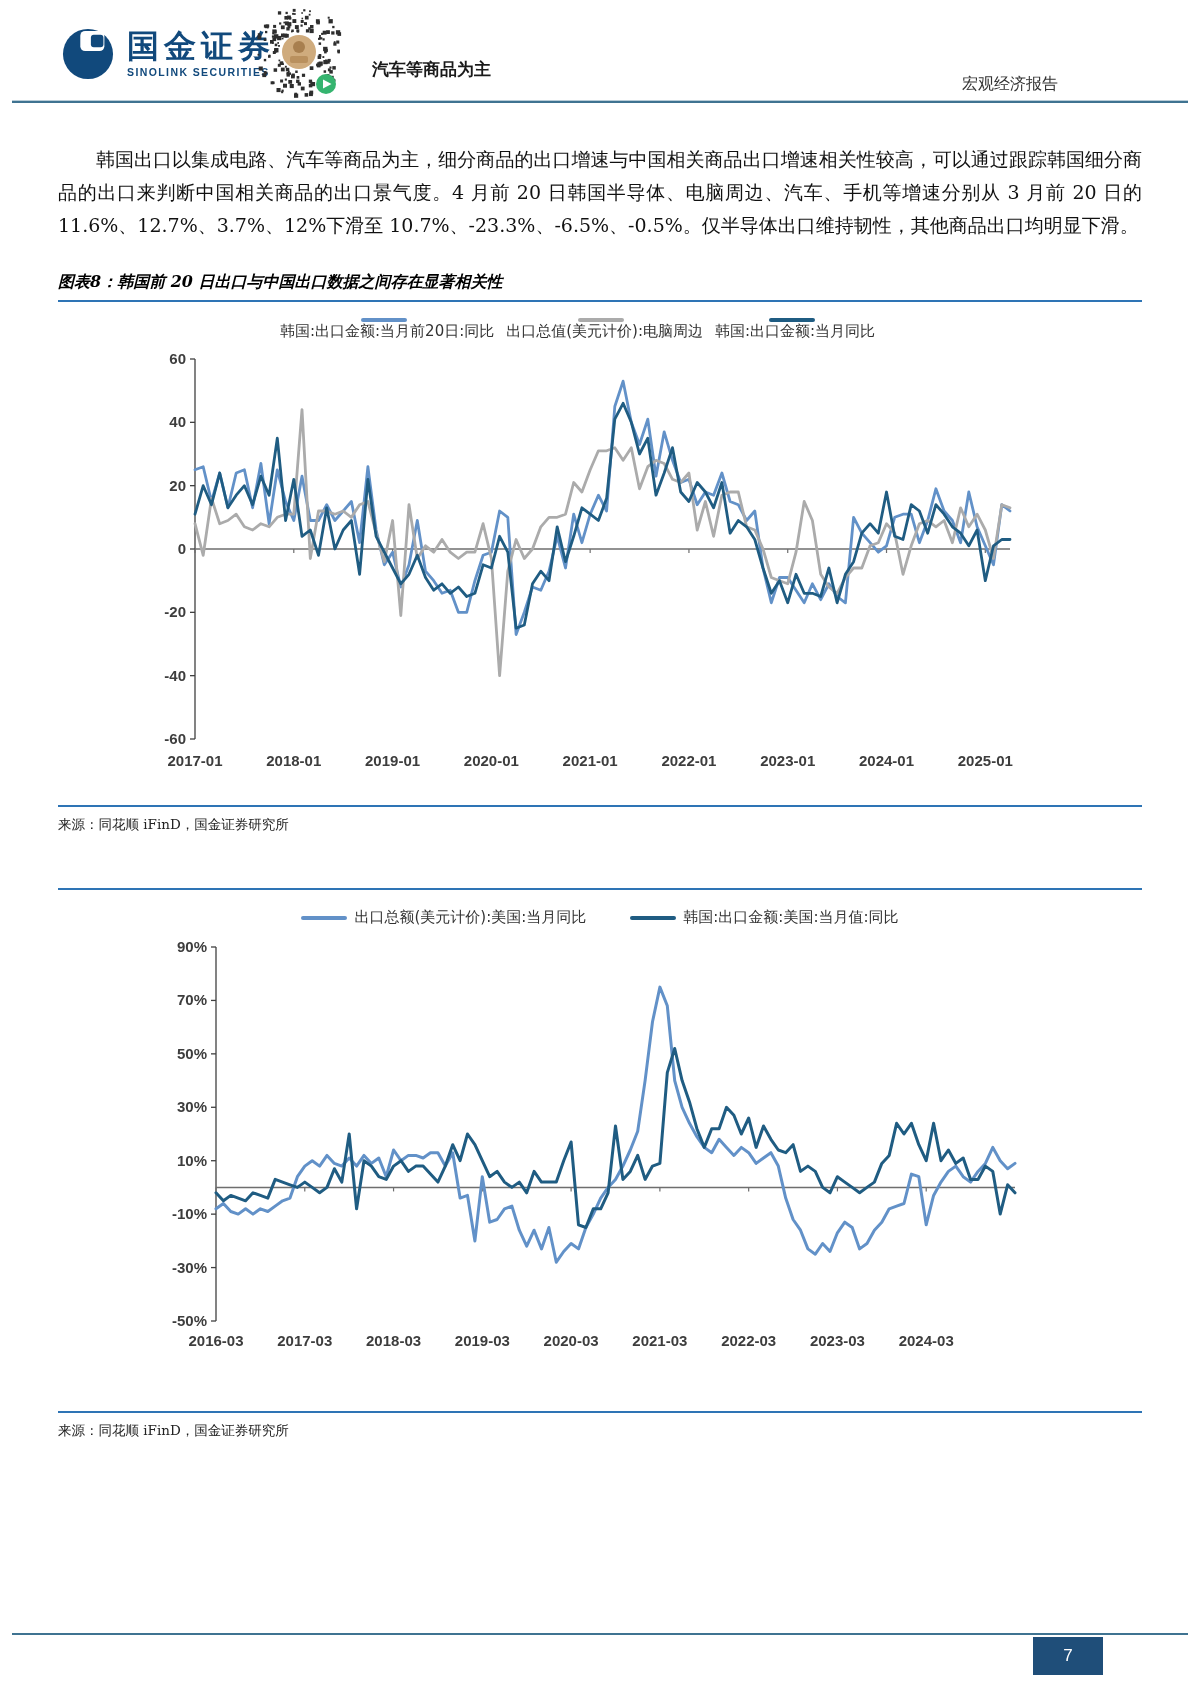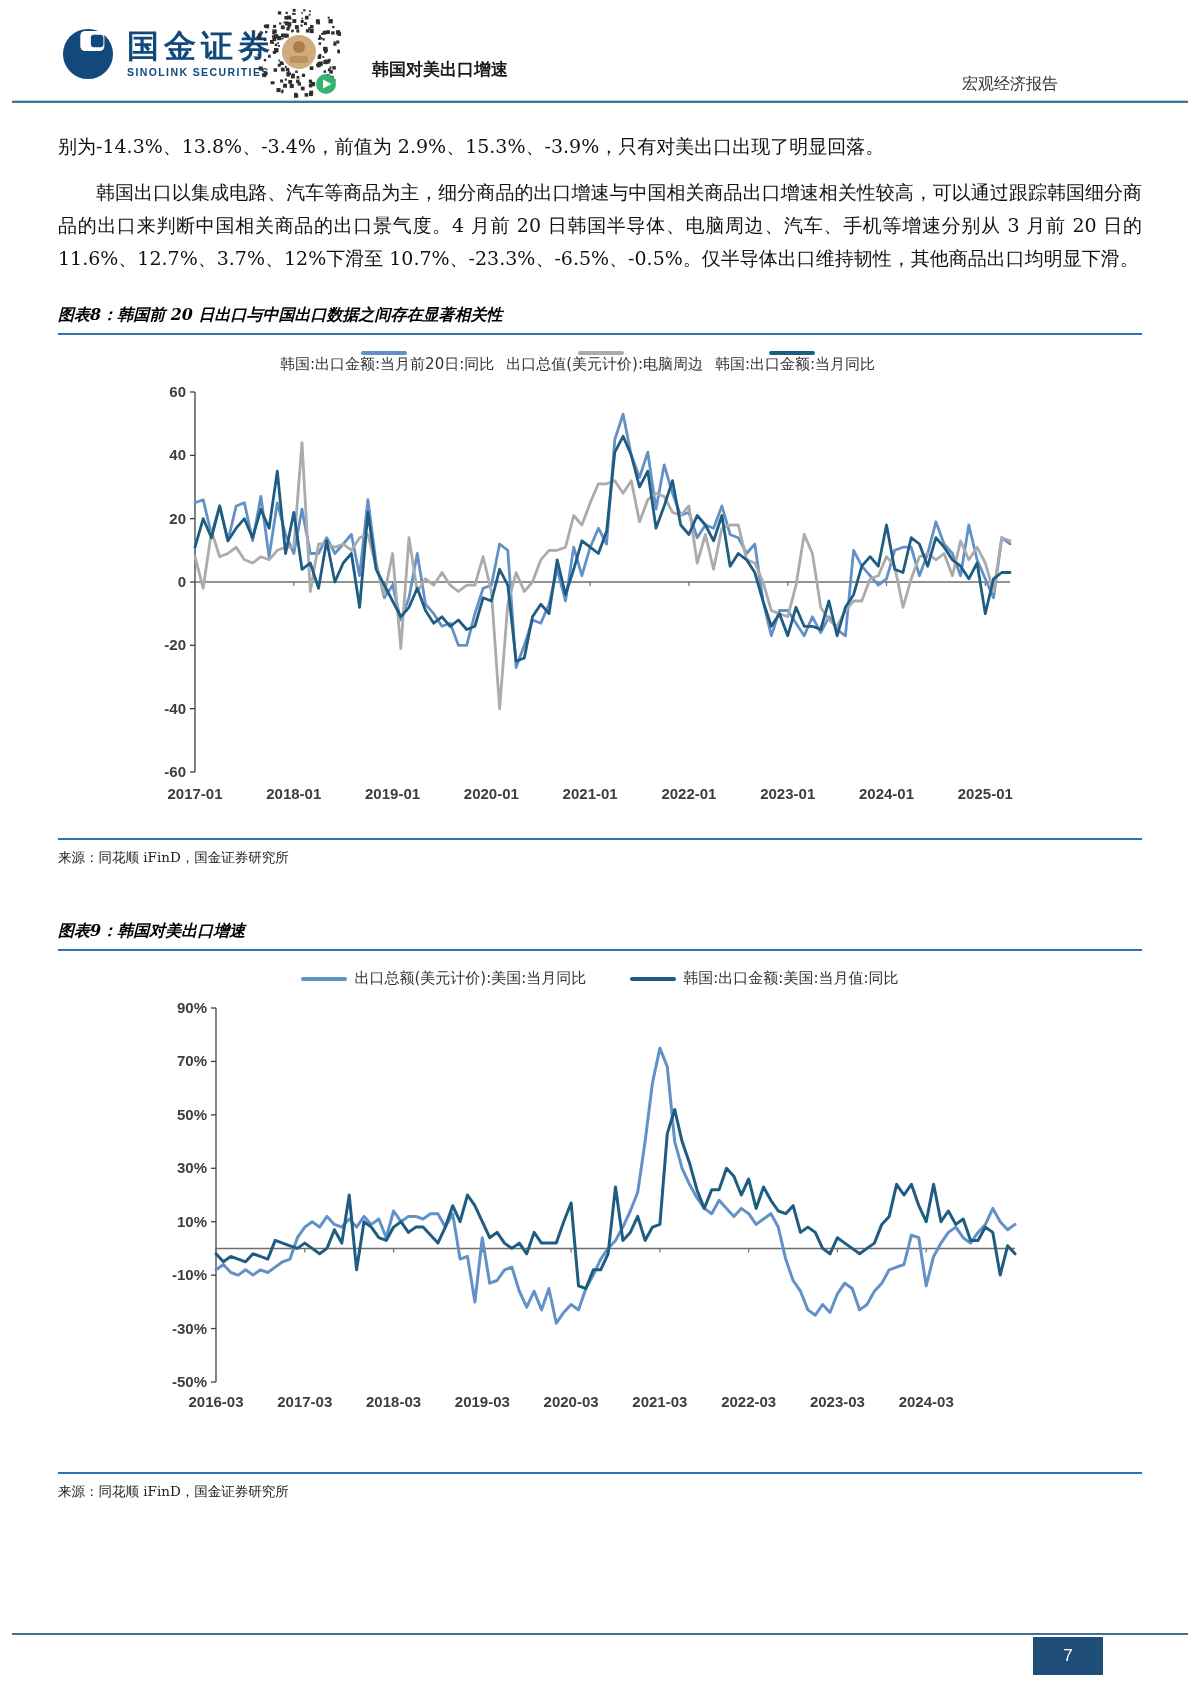--- a/index.html
+++ b/index.html
@@ -238,27 +238,26 @@
         <rect x="43.3" y="22.3" width="3.0" height="3.0" fill="#2e2e2e"></rect>
         <rect x="73.0" y="54.8" width="1.8" height="1.8" fill="#2e2e2e"></rect>
         <rect x="21.0" y="27.2" width="4.4" height="4.4" fill="#2e2e2e"></rect>
       <circle cx="46" cy="45" r="17" fill="#cfab7d"></circle>
       <circle cx="46" cy="40" r="6" fill="#a87f4f"></circle>
       <rect x="37" y="49" width="18" height="7" rx="2" fill="#b9905e"></rect>
       <circle cx="73" cy="77" r="10" fill="#35b46f"></circle>
       <path d="M70 72.5 l8.5 4.5 -8.5 4.5 z" fill="#ffffff"></path>
     </svg>
   </div>
-  <div class="qr-caption">韩国对美出口增速</div>
+  <div class="qr-caption">汽车等商品为主</div>
 
   <div class="report-type">宏观经济报告</div>
   <div class="header-rule"></div>
 
   <main>
-    <p class="para">别为-14.3%、13.8%、-3.4%，前值为 2.9%、15.3%、-3.9%，只有对美出口出现了明显回落。</p>
     <p class="para indent">韩国出口以集成电路、汽车等商品为主，细分商品的出口增速与中国相关商品出口增速相关性较高，可以通过跟踪韩国细分商品的出口来判断中国相关商品的出口景气度。4 月前 20 日韩国半导体、电脑周边、汽车、手机等增速分别从 3 月前 20 日的 11.6%、12.7%、3.7%、12%下滑至 10.7%、-23.3%、-6.5%、-0.5%。仅半导体出口维持韧性，其他商品出口均明显下滑。</p>
 
     <section class="figure">
       <h3 class="fig-title">图表8：韩国前 20 日出口与中国出口数据之间存在显著相关性</h3>
       <div class="fig-rule"></div>
       <div class="legend legend-0">
           <div class="legend-item">
             <span class="swatch" style="background: rgb(98, 145, 200);"></span>
             <span>韩国:出口金额:当月前20日:同比</span>
           </div>
@@ -308,21 +307,20 @@
             <text x="847.3030303030303" y="423" text-anchor="middle" font-size="15" font-weight="600" fill="#3d3d3d">2025-01</text>
             <polyline points="57.0,126.8 65.2,123.7 73.5,158.5 81.7,130.0 89.9,164.8 98.2,130.0 106.4,126.8 114.6,164.8 122.9,120.5 131.1,180.7 139.3,126.8 147.6,158.5 155.8,177.5 164.0,133.2 172.3,177.5 180.5,177.5 188.7,161.7 196.9,177.5 205.2,168.0 213.4,158.5 221.6,199.7 229.9,123.7 238.1,187.0 246.3,221.8 254.6,209.2 262.8,244.0 271.0,221.8 279.3,177.5 287.5,228.2 295.7,237.7 304.0,250.3 312.2,247.2 320.4,269.3 328.7,269.3 336.9,237.7 345.1,212.3 353.4,209.2 361.6,168.0 369.8,174.3 378.1,291.5 386.3,269.3 394.5,244.0 402.8,247.2 411.0,228.2 419.2,193.3 427.5,225.0 435.7,171.2 443.9,199.7 452.2,171.2 460.4,152.2 468.6,168.0 476.8,63.5 485.1,38.2 493.3,79.3 501.5,101.5 509.8,76.2 518.0,133.2 526.2,88.8 534.5,117.3 542.7,139.5 550.9,136.3 559.2,161.7 567.4,149.0 575.6,152.2 583.9,130.0 592.1,158.5 600.3,161.7 608.6,177.5 616.8,168.0 625.0,225.0 633.3,259.8 641.5,234.5 649.7,234.5 658.0,247.2 666.2,259.8 674.4,240.8 682.7,256.7 690.9,240.8 699.1,253.5 707.4,259.8 715.6,174.3 723.8,190.2 732.1,199.7 740.3,209.2 748.5,202.8 756.7,174.3 765.0,171.2 773.2,171.2 781.4,199.7 789.7,177.5 797.9,145.8 806.1,168.0 814.4,177.5 822.6,199.7 830.8,149.0 839.1,183.8 847.3,202.8 855.5,221.8 863.8,161.7 872.0,168.0" fill="none" stroke="#6291c8" stroke-width="2.8" stroke-linejoin="round" stroke-linecap="round"></polyline>
             <polyline points="57.0,180.7 65.2,212.3 73.5,155.3 81.7,180.7 89.9,177.5 98.2,171.2 106.4,183.8 114.6,187.0 122.9,180.7 131.1,183.8 139.3,174.3 147.6,171.2 155.8,171.2 164.0,66.7 172.3,215.5 180.5,168.0 188.7,168.0 196.9,171.2 205.2,168.0 213.4,174.3 221.6,161.7 229.9,158.5 238.1,190.2 246.3,218.7 254.6,177.5 262.8,272.5 271.0,161.7 279.3,215.5 287.5,202.8 295.7,209.2 304.0,196.5 312.2,209.2 320.4,215.5 328.7,209.2 336.9,209.2 345.1,180.7 353.4,215.5 361.6,332.7 369.8,228.2 378.1,196.5 386.3,215.5 394.5,206.0 402.8,183.8 411.0,174.3 419.2,174.3 427.5,171.2 435.7,139.5 443.9,149.0 452.2,126.8 460.4,107.8 468.6,107.8 476.8,104.7 485.1,117.3 493.3,104.7 501.5,145.8 509.8,123.7 518.0,117.3 526.2,120.5 534.5,136.3 542.7,139.5 550.9,130.0 559.2,187.0 567.4,158.5 575.6,193.3 583.9,152.2 592.1,149.0 600.3,149.0 608.6,183.8 616.8,187.0 625.0,206.0 633.3,234.5 641.5,237.7 649.7,240.8 658.0,209.2 666.2,158.5 674.4,177.5 682.7,231.3 690.9,244.0 699.1,250.3 707.4,234.5 715.6,225.0 723.8,225.0 732.1,202.8 740.3,199.7 748.5,180.7 756.7,190.2 765.0,231.3 773.2,202.8 781.4,180.7 789.7,177.5 797.9,183.8 806.1,177.5 814.4,199.7 822.6,164.8 830.8,183.8 839.1,171.2 847.3,187.0 855.5,215.5 863.8,161.7 872.0,164.8" fill="none" stroke="#ababab" stroke-width="2.8" stroke-linejoin="round" stroke-linecap="round"></polyline>
             <polyline points="57.0,171.2 65.2,142.7 73.5,161.7 81.7,130.0 89.9,164.8 98.2,152.2 106.4,142.7 114.6,161.7 122.9,133.2 131.1,152.2 139.3,95.2 147.6,177.5 155.8,136.3 164.0,193.3 172.3,187.0 180.5,212.3 188.7,164.8 196.9,206.0 205.2,187.0 213.4,177.5 221.6,231.3 229.9,136.3 238.1,193.3 246.3,209.2 254.6,225.0 262.8,240.8 271.0,231.3 279.3,212.3 287.5,234.5 295.7,247.2 304.0,240.8 312.2,250.3 320.4,244.0 328.7,253.5 336.9,250.3 345.1,221.8 353.4,225.0 361.6,193.3 369.8,209.2 378.1,285.2 386.3,282.0 394.5,240.8 402.8,228.2 411.0,237.7 419.2,183.8 427.5,218.7 435.7,193.3 443.9,164.8 452.2,171.2 460.4,177.5 468.6,155.3 476.8,76.2 485.1,60.3 493.3,79.3 501.5,111.0 509.8,95.2 518.0,152.2 526.2,130.0 534.5,104.7 542.7,149.0 550.9,158.5 559.2,139.5 567.4,149.0 575.6,164.8 583.9,139.5 592.1,190.2 600.3,177.5 608.6,183.8 616.8,196.5 625.0,225.0 633.3,250.3 641.5,237.7 649.7,259.8 658.0,231.3 666.2,250.3 674.4,250.3 682.7,253.5 690.9,225.0 699.1,259.8 707.4,231.3 715.6,218.7 723.8,190.2 732.1,180.7 740.3,190.2 748.5,149.0 756.7,193.3 765.0,196.5 773.2,161.7 781.4,168.0 789.7,190.2 797.9,161.7 806.1,171.2 814.4,183.8 822.6,190.2 830.8,202.8 839.1,187.0 847.3,237.7 855.5,202.8 863.8,196.5 872.0,196.5" fill="none" stroke="#1f5c82" stroke-width="2.8" stroke-linejoin="round" stroke-linecap="round"></polyline>
           </svg></div>
       <div class="fig-rule rule-gap-0"></div>
       <div class="fig-source">来源：同花顺 iFinD，国金证券研究所</div>
     </section>
 
     <section class="figure figure-9">
-      <h3 class="fig-title">图表9：韩国对美出口增速</h3>
       <div class="fig-rule"></div>
       <div class="legend legend-1">
           <div class="legend-item">
             <span class="swatch" style="background: rgb(98, 145, 200);"></span>
             <span>出口总额(美元计价):美国:当月同比</span>
           </div>
           <div class="legend-item">
             <span class="swatch" style="background: rgb(31, 92, 130);"></span>
             <span>韩国:出口金额:美国:当月值:同比</span>
           </div>

